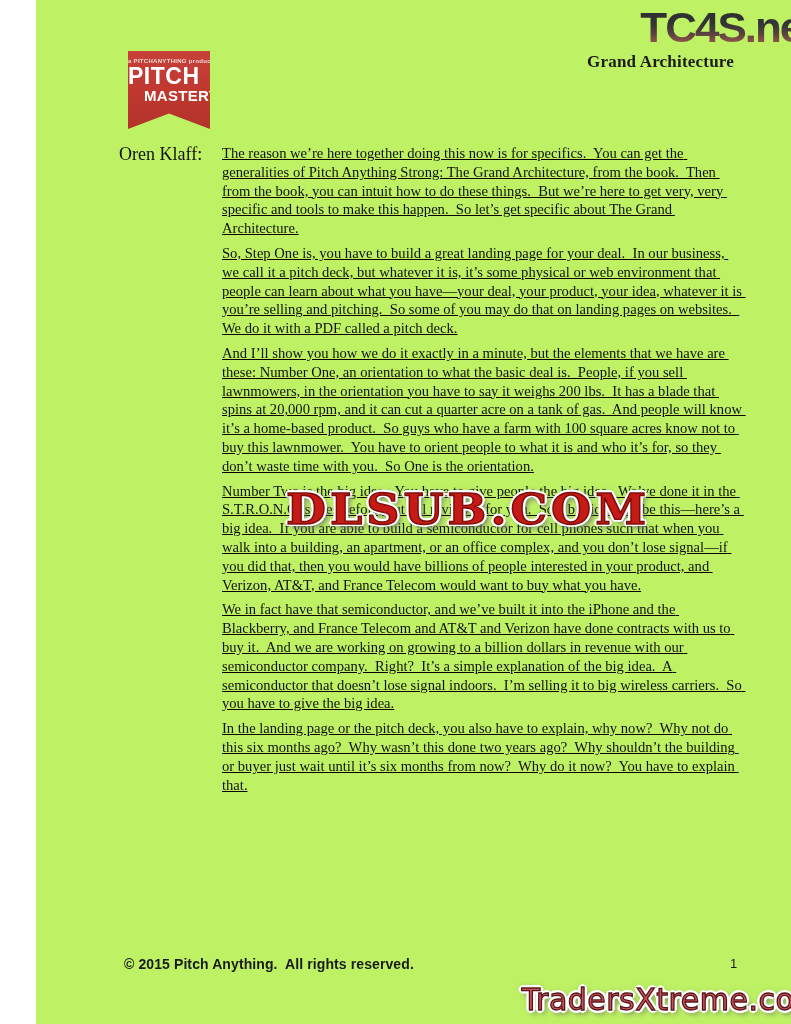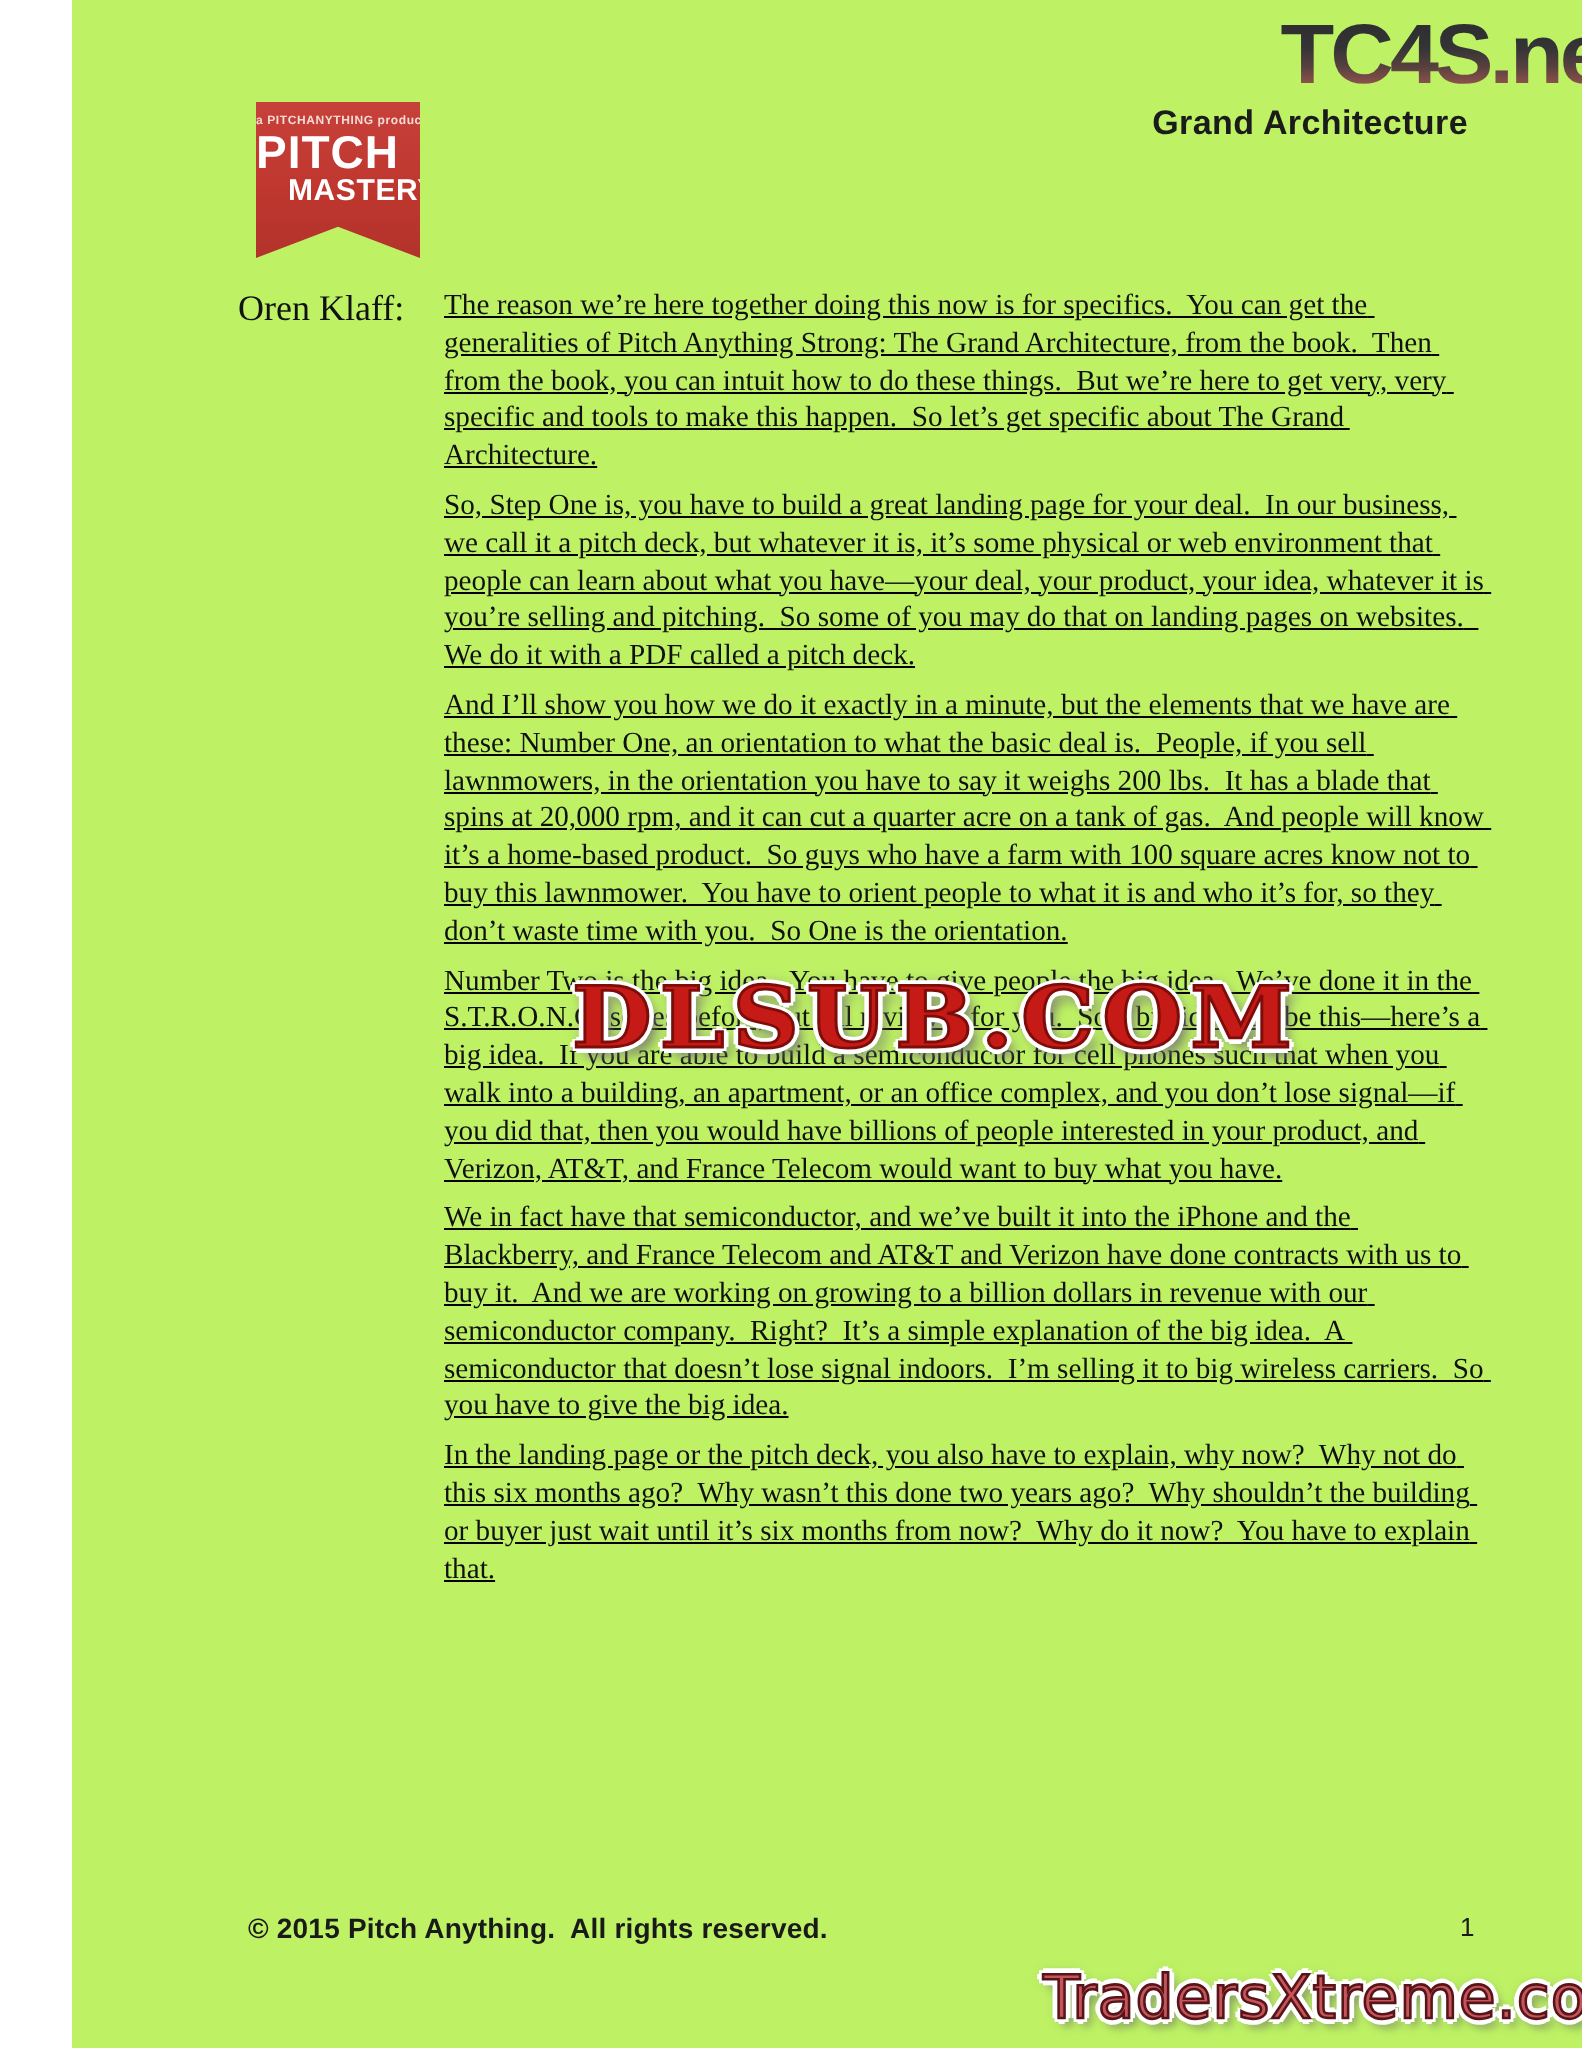--- a/index.html
+++ b/index.html
@@ -15,21 +15,21 @@
     font-family:"Liberation Sans", sans-serif; font-weight:bold;
     font-size:44px; letter-spacing:-2px; line-height:1;
     background:linear-gradient(to bottom, #2c2c2e 0%, #343436 40%, #55403e 62%, #8a514b 82%, #a05a52 100%);
     -webkit-background-clip:text; background-clip:text; color:transparent;
     transform:scaleY(0.96);
   }
 
   
   .subtitle {
     position:absolute; top:52px; right:93px;
-    font-family:Liberation Sans, sans-serif; font-weight:bold;
+    font-family:Liberation Serif, serif; font-weight:bold;
     font-size:17px; color:#1b1b1b; letter-spacing:0.2px;
   }
 
   
   .ribbon {
     position:absolute; left:92px; top:51px; width:82px; height:78px;
     background:linear-gradient(to bottom, #c6413a 0%, #bf372f 55%, #b2332b 100%);
     clip-path:polygon(0 0, 100% 0, 100% 100%, 50% 80%, 0 100%);
     color:#ffffff;
     font-family:"Liberation Sans", sans-serif;

